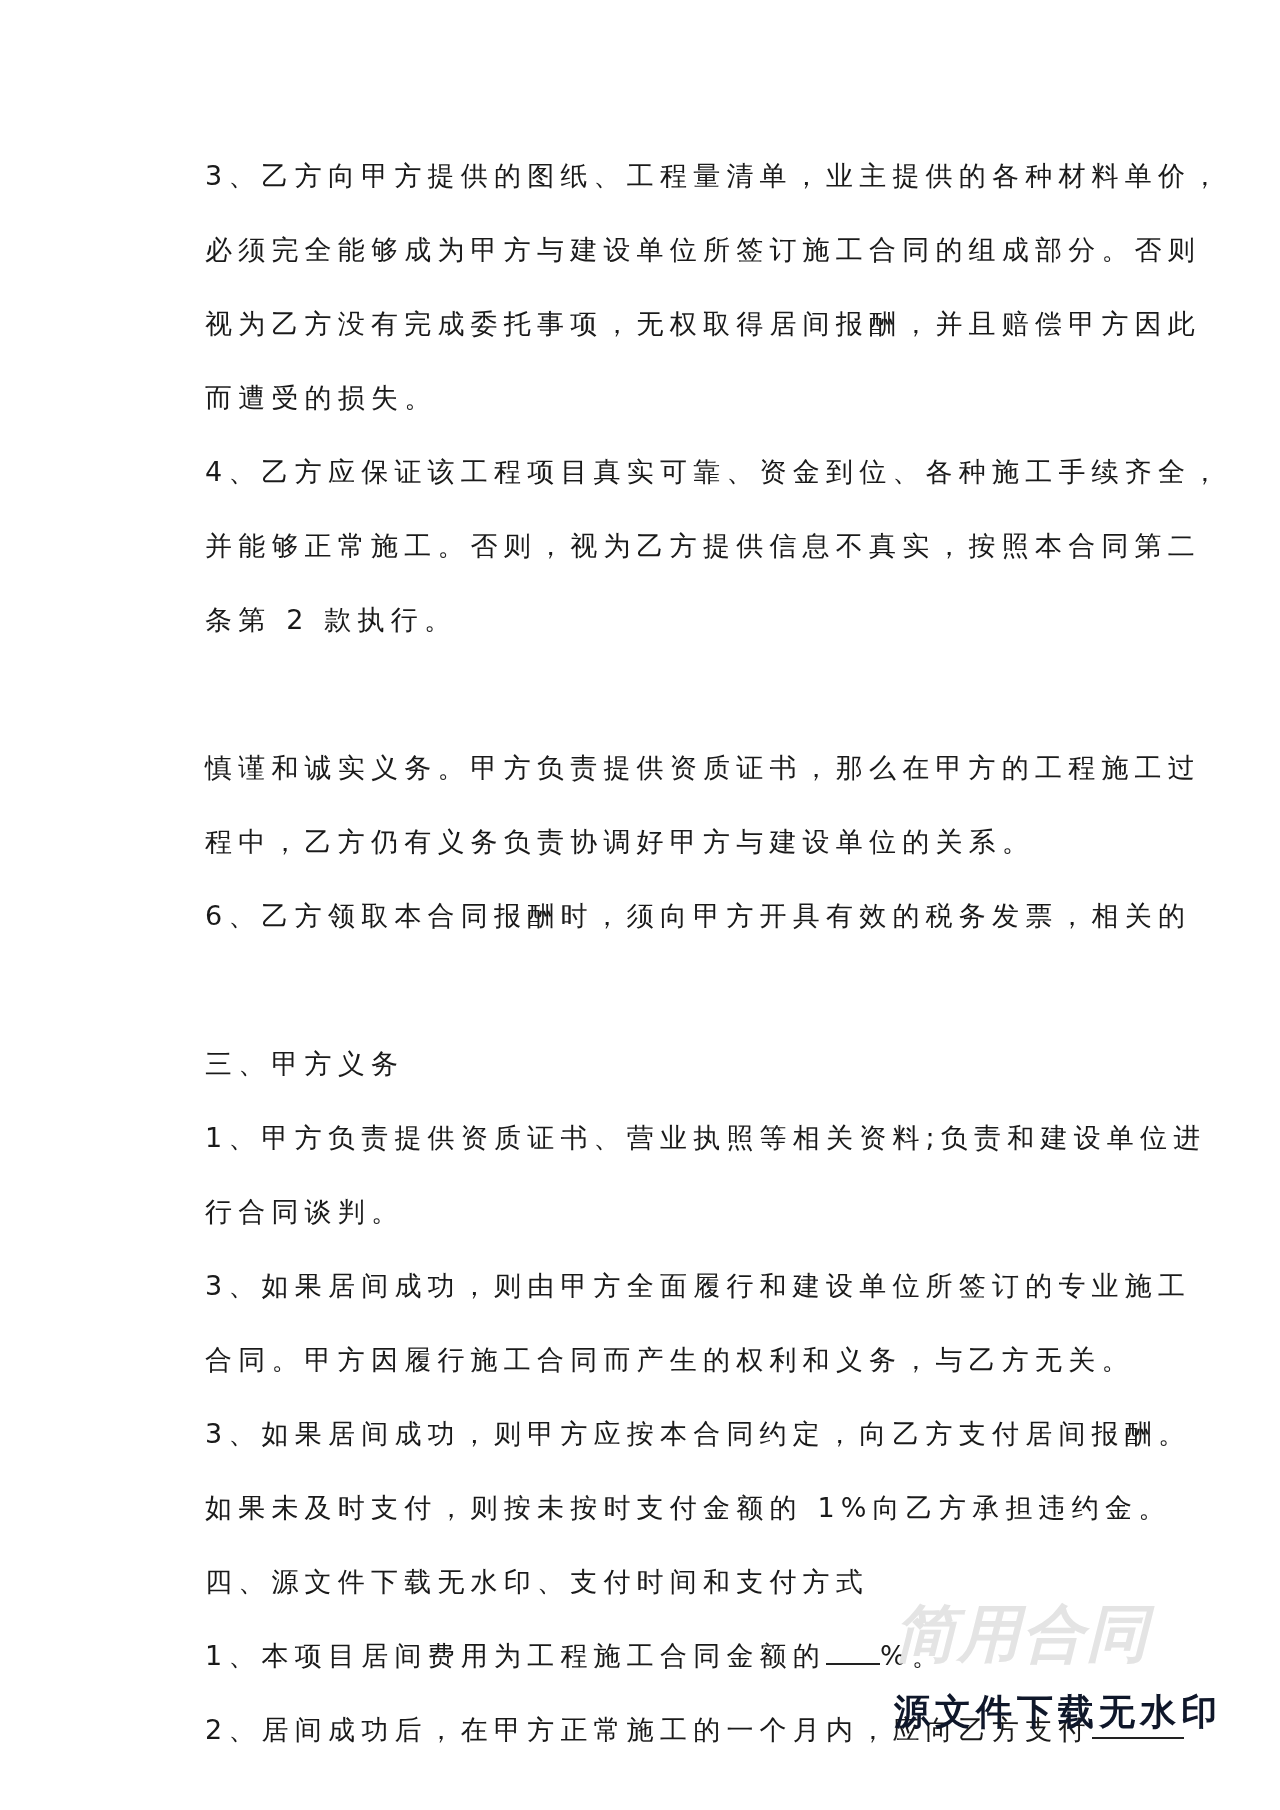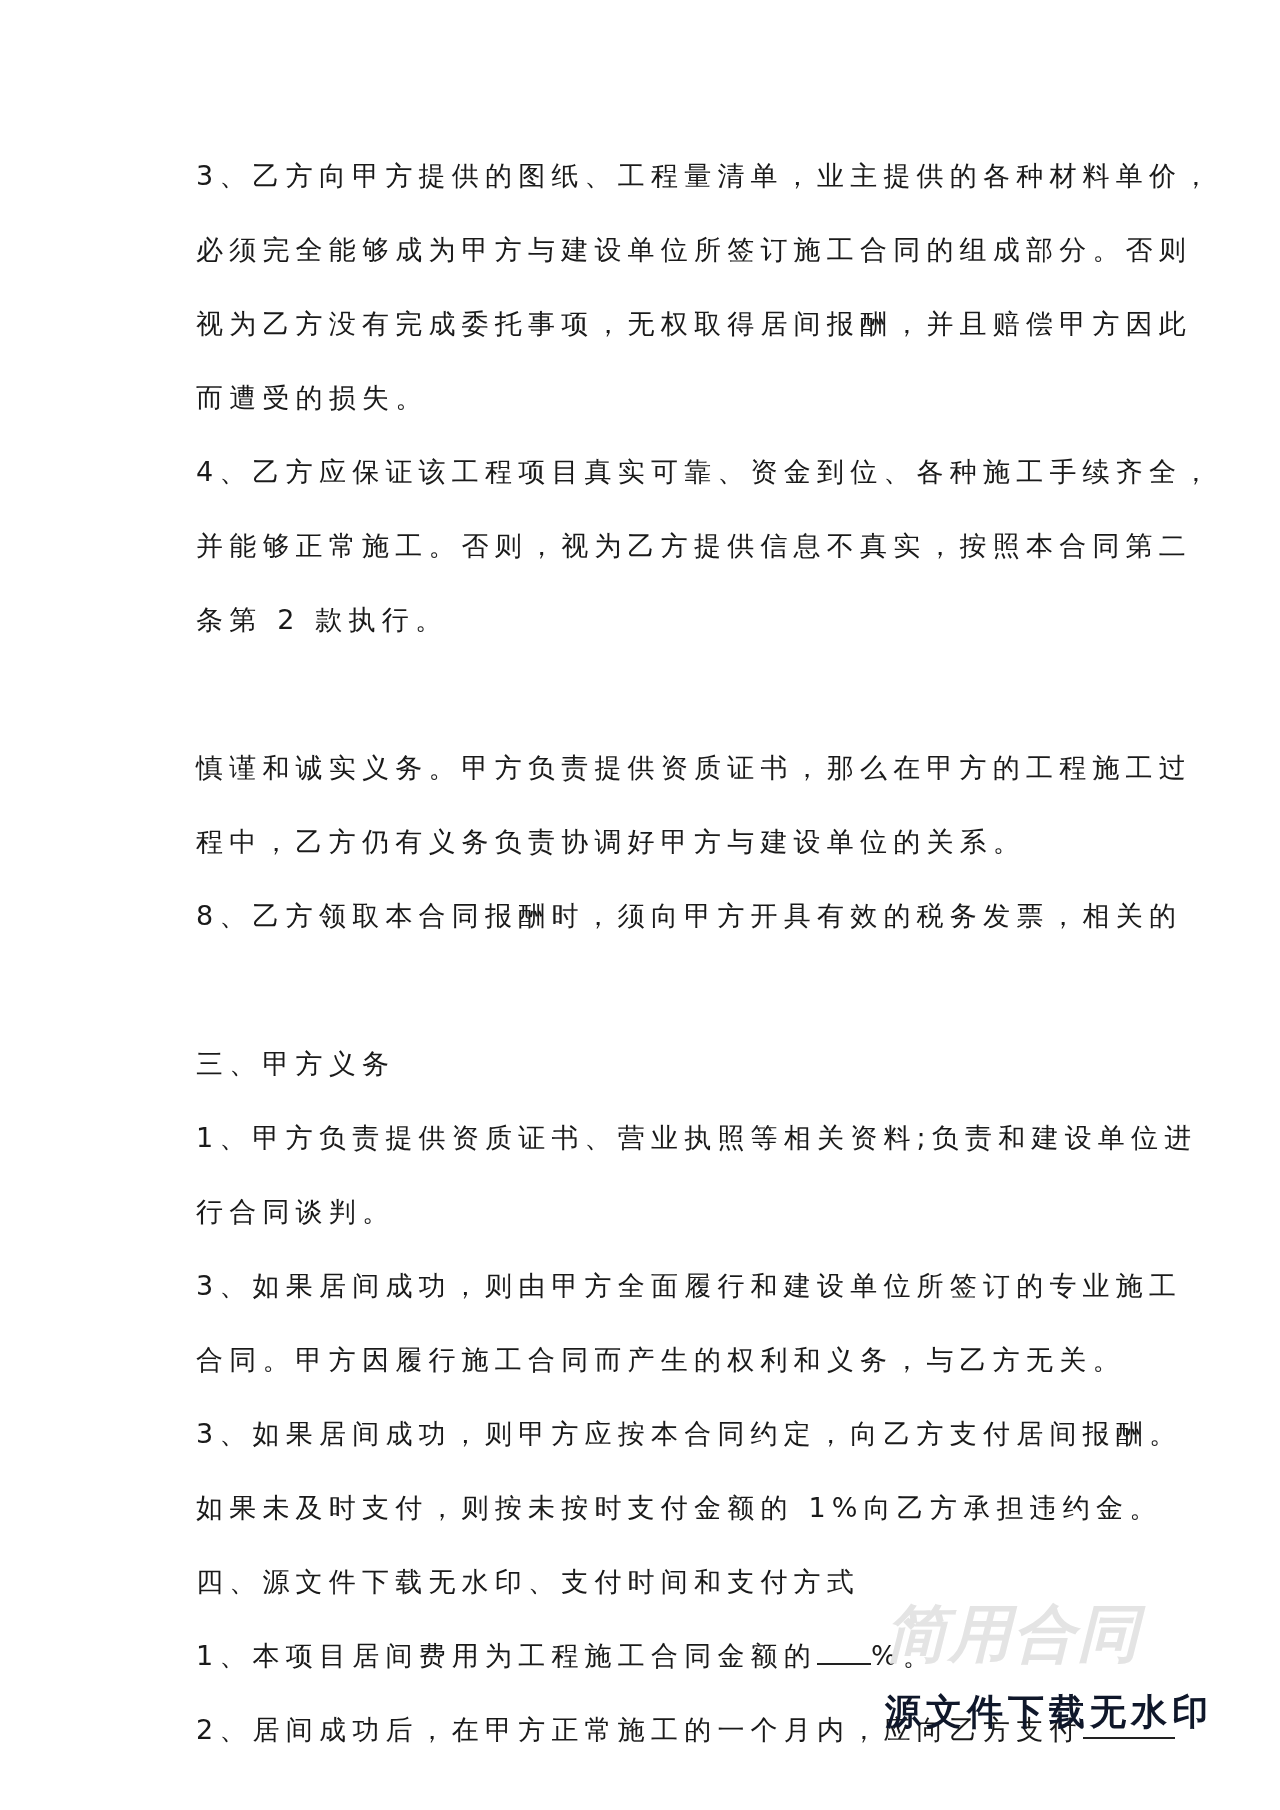--- a/index.html
+++ b/index.html
@@ -1,39 +1,39 @@
 <!DOCTYPE html>
 <html><head>
 <meta charset="utf-8">
 <style>
   html, body { margin: 0; padding: 0; background: #ffffff; }
   body { width: 1280px; height: 1810px; position: relative; overflow: hidden;
          font-family: "DejaVu Sans", "Liberation Sans", sans-serif; color: #1a1a1a; }
-  .page { position: absolute; left: 0; top: 0; width: 1132px; height: 1810px; background: #fff; }
+  .page { position: absolute; left: 9px; top: 0; width: 1132px; height: 1810px; background: #fff; }
   .line { position: absolute; left: 196px; font-size: 27px; letter-spacing: 6.2px; white-space: nowrap; line-height: 36px; }
   .blank { display: inline-block; border-bottom: 2px solid #222; vertical-align: baseline; height: 22px; }
   .wm1 { position: absolute; left: 885px; top: 1592px; font-size: 62px; font-weight: bold; font-style: italic;
          color: #e4e4e4; letter-spacing: 2px; white-space: nowrap; }
   .wm2 { position: absolute; left: 885px; top: 1688px; font-size: 36px; font-weight: bold; 
          color: #0f172a; letter-spacing: 5px; white-space: nowrap; }
 </style>
 </head>
 <body>
 
 <div class="page">
   <div class="line" style="top:158px">3、乙方向甲方提供的图纸、工程量清单，业主提供的各种材料单价，</div>
   <div class="line" style="top:232px">必须完全能够成为甲方与建设单位所签订施工合同的组成部分。否则</div>
   <div class="line" style="top:306px">视为乙方没有完成委托事项，无权取得居间报酬，并且赔偿甲方因此</div>
   <div class="line" style="top:380px">而遭受的损失。</div>
   <div class="line" style="top:454px">4、乙方应保证该工程项目真实可靠、资金到位、各种施工手续齐全，</div>
   <div class="line" style="top:528px">并能够正常施工。否则，视为乙方提供信息不真实，按照本合同第二</div>
   <div class="line" style="top:602px">条第 2 款执行。</div>
   <div class="line" style="top:750px">慎谨和诚实义务。甲方负责提供资质证书，那么在甲方的工程施工过</div>
   <div class="line" style="top:824px">程中，乙方仍有义务负责协调好甲方与建设单位的关系。</div>
-  <div class="line" style="top:898px">8、乙方领取本合同报酬时，须向甲方开具有效的税务发票，相关的</div>
+  <div class="line" style="top:898px">6、乙方领取本合同报酬时，须向甲方开具有效的税务发票，相关的</div>
   <div class="line" style="top:1046px">三、甲方义务</div>
   <div class="line" style="top:1120px">1、甲方负责提供资质证书、营业执照等相关资料;负责和建设单位进</div>
   <div class="line" style="top:1194px">行合同谈判。</div>
   <div class="line" style="top:1268px">3、如果居间成功，则由甲方全面履行和建设单位所签订的专业施工</div>
   <div class="line" style="top:1342px">合同。甲方因履行施工合同而产生的权利和义务，与乙方无关。</div>
   <div class="line" style="top:1416px">3、如果居间成功，则甲方应按本合同约定，向乙方支付居间报酬。</div>
   <div class="line" style="top:1490px">如果未及时支付，则按未按时支付金额的 1%向乙方承担违约金。</div>
   <div class="line" style="top:1564px">四、源文件下载无水印、支付时间和支付方式</div>
   <div class="line" style="top:1638px">
     <span>1、本项目居间费用为工程施工合同金额的</span><span class="blank" style="width:54px"></span><span>%。</span>

